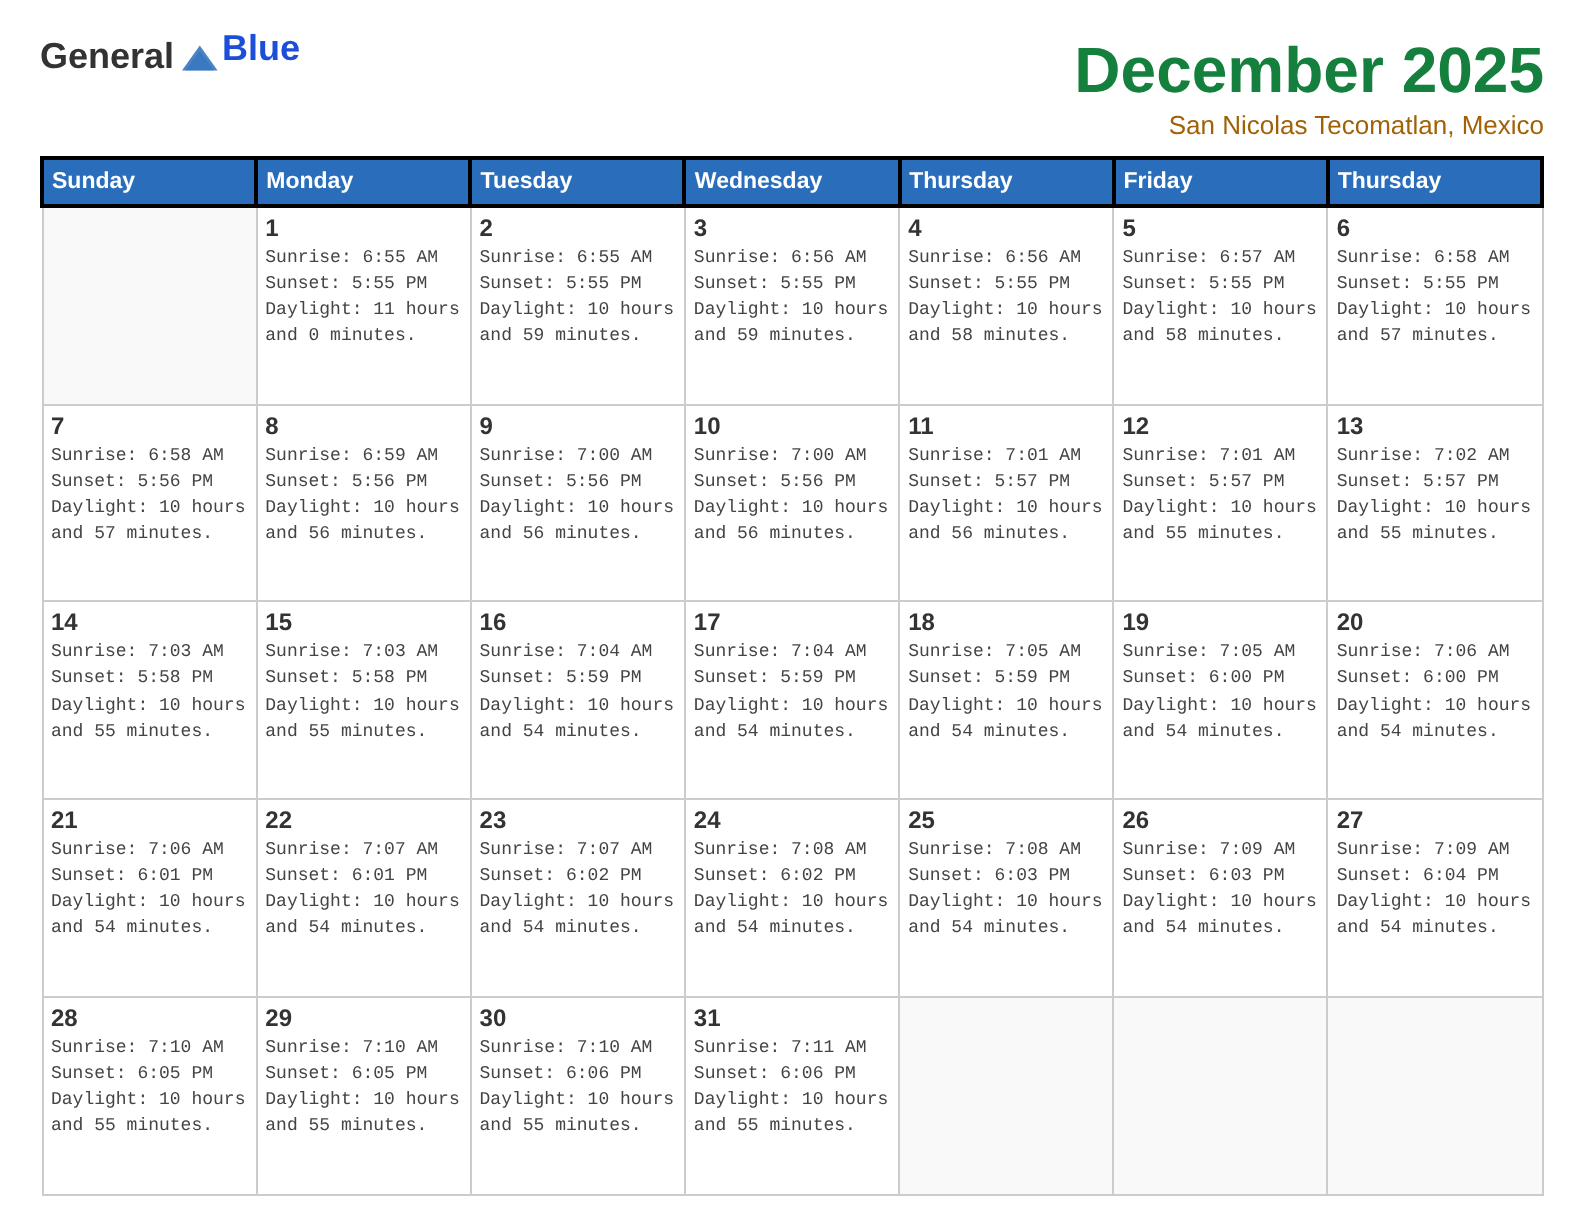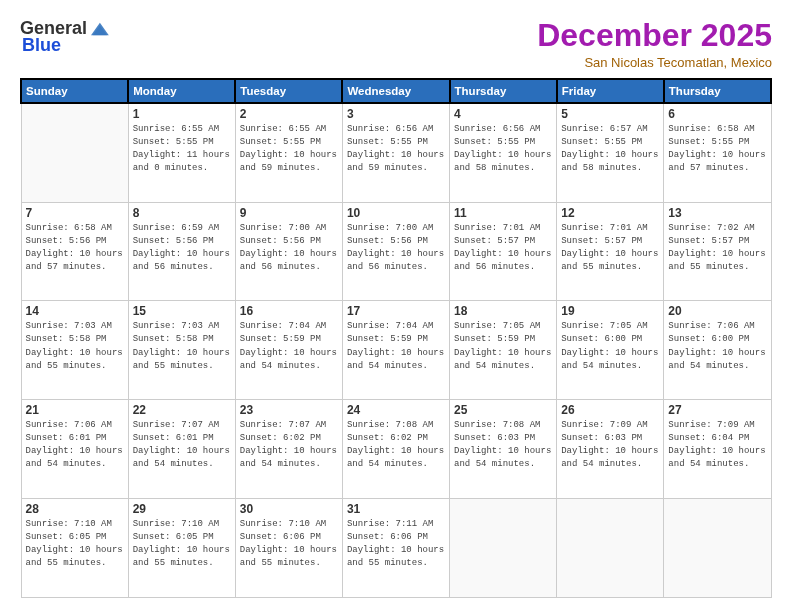--- a/index.html
+++ b/index.html
@@ -18,21 +18,21 @@
       flex-direction: column;
     }
     .header {
       display: flex;
       justify-content: space-between;
       align-items: flex-start;
       margin-bottom: 8px;
     }
     .logo {
       display: flex;
-      flex-direction: column;
+      flex-direction: row;
       align-items: flex-start;
     }
     .logo-text {
       font-size: 18px;
       font-weight: bold;
       color: #333;
       display: flex;
       align-items: center;
       gap: 2px;
     }
@@ -42,21 +42,21 @@
       width: 20px;
       height: 16px;
       display: inline-block;
     }
     .title-section {
       text-align: right;
     }
     .month-title {
       font-size: 32px;
       font-weight: bold;
-      color: #a21caf;
+      color: #15803d;
       line-height: 1.1;
     }
     .location-title {
       font-size: 13px;
       color: #a16207;
       margin-top: 2px;
     }
     .calendar-table {
       width: 100%;
       border-collapse: collapse;

